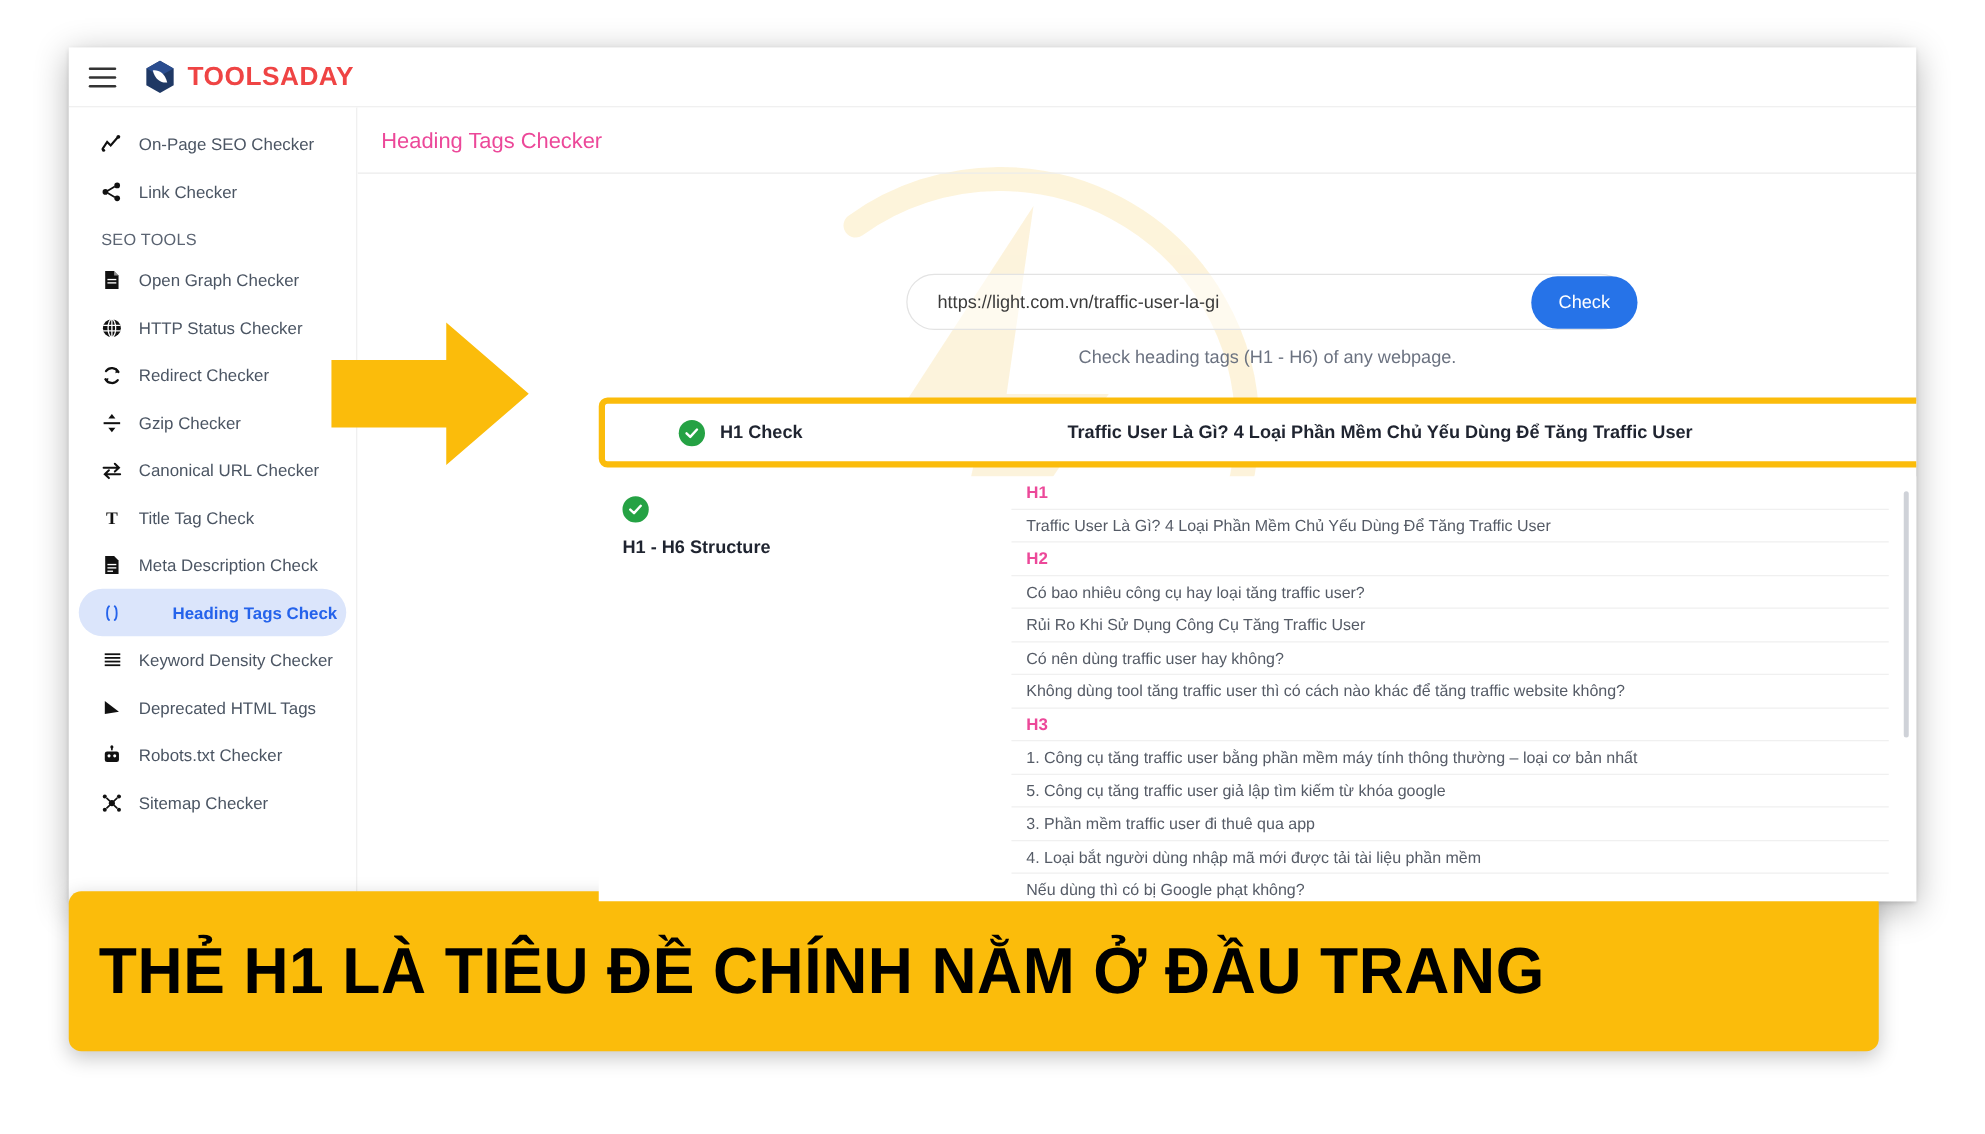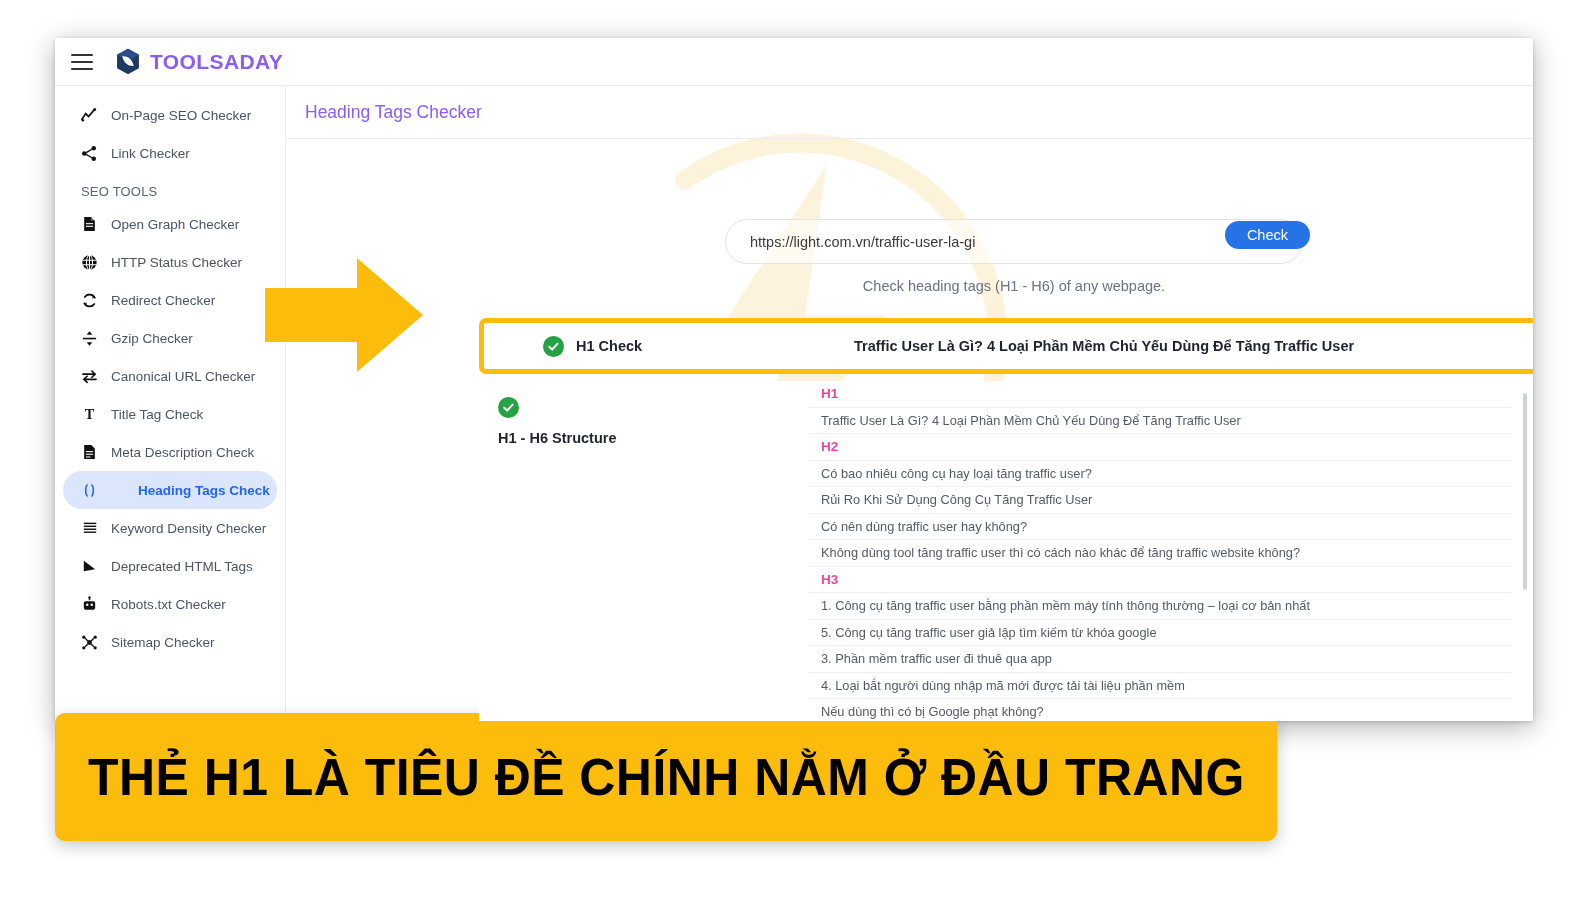--- a/index.html
+++ b/index.html
@@ -25,21 +25,21 @@
   .topbar {
     position: absolute; left:0; top:0; width:100%; height: 48px;
     background:#fff; border-bottom: 1px solid #ececec;
     display:flex; align-items:center; gap: 22px; padding-left: 16px;
   }
   .hamburger { width: 22px; height: 16px; display:flex; flex-direction:column; justify-content:space-between; cursor:pointer; }
   .hamburger span { display:block; height:2px; background:#333; border-radius:1px; }
   .brand { display:flex; align-items:center; gap: 9px; }
   .brand-mark { width: 26px; height: 27px; flex:none; }
   .brand-text {
-    font-size: 21px; font-weight: 700; letter-spacing: .4px; color:#8b5cf6;
+    font-size: 21px; font-weight: 700; letter-spacing: .4px; color:#ef4444;
     font-family:"Liberation Sans", sans-serif;
   }
 
   
   .sidebar {
     position:absolute; left:0; top:48px; width:231px; height: 635px;
     background:#fff; border-right:1px solid #ececec;
     padding-top: 10px;
   }
   .side-item {
@@ -60,21 +60,21 @@
 
   
   .main {
     position:absolute; left:231px; top:48px; right:0; bottom:0;
     background:#fff; overflow:hidden;
   }
   .main-head {
     height: 53px; border-bottom:1px solid #ececec; display:flex; align-items:center;
     padding-left: 19px;
   }
-  .main-title { font-size: 17.5px; color:#8b5cf6; font-weight: 400; }
+  .main-title { font-size: 17.5px; color:#ec4899; font-weight: 400; }
 
   
   .watermark { position:absolute; left:0; top:0; right:0; bottom:0; pointer-events:none; z-index:0; }
   .wm-bolt { position:absolute; left: 300px; top: 40px; opacity:.55; }
   .wm-light {
     position:absolute; left: 310px; top: 400px;
     font-size: 96px; font-weight:700; letter-spacing: 22px;
     color:#fcedc0; font-family:"Liberation Sans", sans-serif;
   }
   .wm-sub {
@@ -92,21 +92,21 @@
     display:flex; align-items:center;
   }
   .search-input {
     border:0; outline:0; background:transparent; flex:1;
     font-size: 14.5px; color:#3b3b3b; padding-left: 24px;
     font-family:"Liberation Sans", sans-serif;
   }
   .check-btn {
     position:absolute; right: -8px; top: 1px;
     background:#2673e8; color:#fff; border:0; border-radius: 22px;
-    height: 28px; padding: 0 22px; font-size: 14.5px; cursor:pointer;
+    height: 42px; padding: 0 22px; font-size: 14.5px; cursor:pointer;
     font-family:"Liberation Sans", sans-serif;
   }
   .sub-note {
     position:absolute; left: 439px; top: 192px; width: 578px;
     text-align:center; font-size: 14.5px; color:#6b7280;
   }
 
   
   .results {
     position:absolute; left: 193px; top: 232px; width: 1062px; height: 404px;
@@ -155,23 +155,23 @@
   .scroll-thumb {
     position:absolute; right: 14px; top: 12px; width: 4px; height: 197px;
     background:#cfd2d8; border-radius: 3px;
   }
 
   
   .arrow { position:absolute; left: 265px; top: 256px; z-index: 5; }
 
   
   .banner {
-    position:absolute; left: 55px; top: 713px; width: 1222px; height: 128px;
+    position:absolute; left: 55px; top: 713px; width: 1448px; height: 128px;
     background:#FBBC0B; border-radius: 10px;
-    display:flex; align-items:center; justify-content:center;
+    display:flex; align-items:center; justify-content:flex-start;
     box-shadow: 0 5px 16px rgba(0,0,0,.22);
   }
   .banner-text {
     font-family:"Liberation Sans", sans-serif;
     font-weight: 700; font-size: 52px; color:#000;
     letter-spacing: .5px; transform: scaleX(.96); white-space: nowrap;
   }
 </style>
 </head>
 <body>

